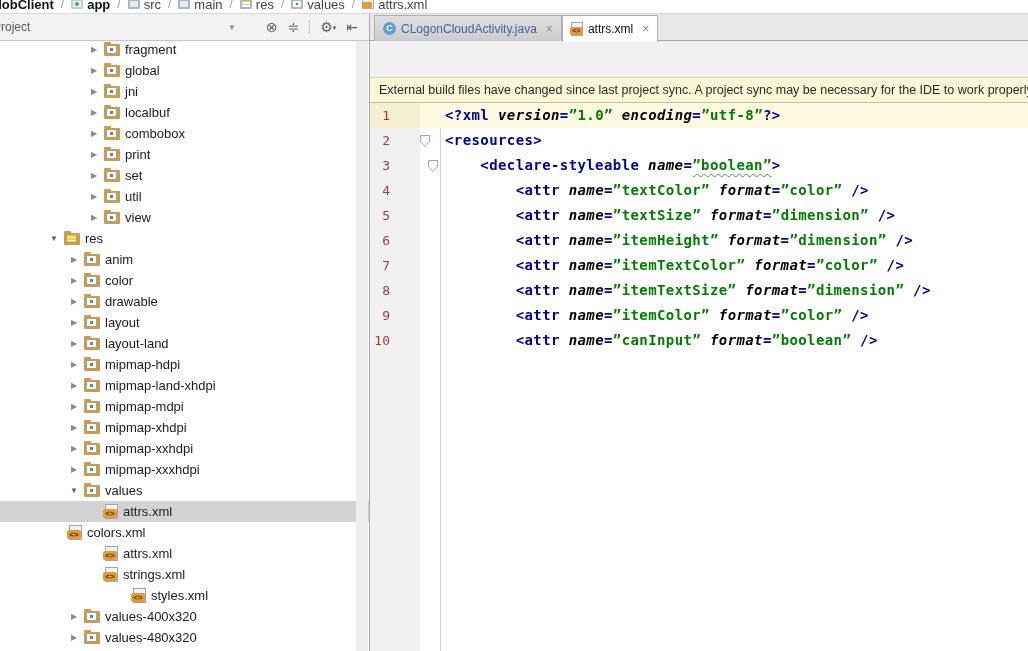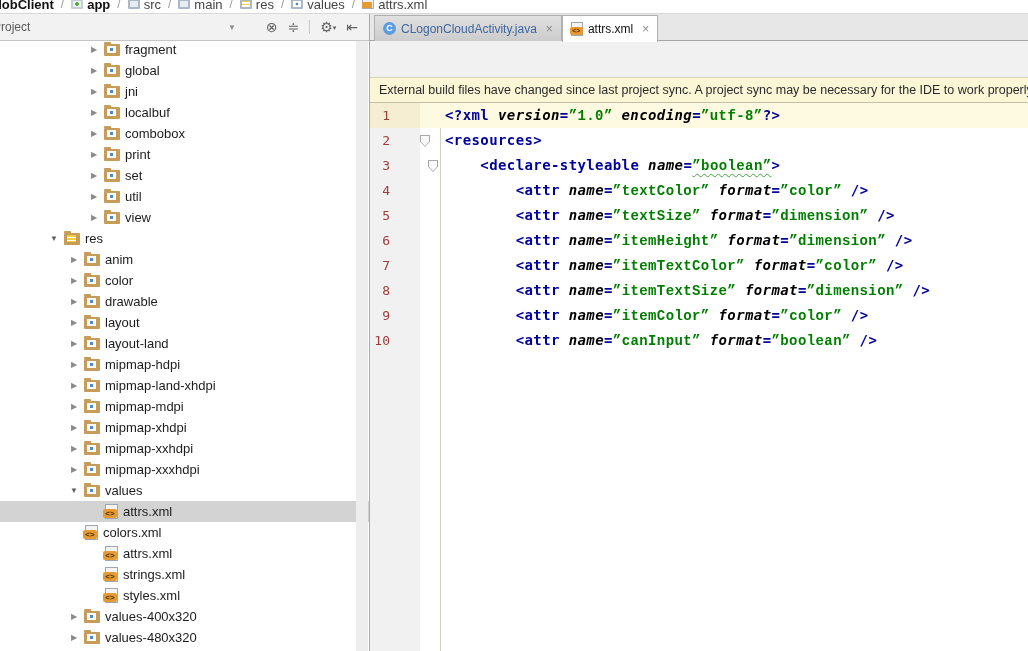--- a/index.html
+++ b/index.html
@@ -97,21 +97,21 @@
   .code-line { position:relative; height:25px; font-family:"DejaVu Sans Mono", monospace; }
   .code-line.caret { background:#fdfae1; }
   .caret-gutter { position:absolute; left:0; top:0; width:50px; height:25px; background:#f5eed3; }
   .ln { position:absolute; left:0; top:0; width:20px; text-align:right; font-size:13px;
         color:#a03c3c; line-height:25px; }
   .code-text { position:absolute; left:75px; top:0; line-height:25px; font-size:14px;
                font-weight:bold; letter-spacing:.4px; white-space:pre; }
   .s-br  { color:#00009b; }
   .s-tag { color:#00009b; }
   .s-attr{ color:#000000;font-style:italic; }
-  .s-val { color:#007e00;font-family:Liberation Mono, monospace; }
+  .s-val { color:#007e00; }
   .s-pl  { color:#222; }
   .s-warn{ text-decoration:underline wavy #44a244 1px; text-underline-offset:3px; }
 
   .fold { position:absolute; top:7px; width:10px; height:12px; background:#a9a9a9; cursor:pointer; }
   .fold::after { content:""; position:absolute; left:1px; top:1px; right:1px; bottom:1px; background:#fafafa; }
   .fold.down, .fold.down::after { clip-path:polygon(0 0,100% 0,100% 55%,50% 100%,0 55%); }
   .fold.up,   .fold.up::after   { clip-path:polygon(50% 0,100% 45%,100% 100%,0 100%,0 45%); }
 </style>
 </head>
 <body>
@@ -291,36 +291,36 @@
       <div class="tree-row" style="padding-left: 68px;">
         <span class="tr-arrow open">▼</span>
         <span class="ic-folder"></span>
         <span class="tr-label">values</span>
       </div>
       <div class="tree-row selected" style="padding-left: 88px;">
         <span class="tr-arrow"></span>
         <span class="ic-treexml"></span>
         <span class="tr-label">attrs.xml</span>
       </div>
-      <div class="tree-row" style="padding-left: 68px;">
+      <div class="tree-row" style="padding-left: 52px;">
         <span class="tr-arrow"></span>
         <span class="ic-treexml"></span>
         <span class="tr-label">colors.xml</span>
       </div>
       <div class="tree-row" style="padding-left: 88px;">
         <span class="tr-arrow"></span>
         <span class="ic-treexml"></span>
         <span class="tr-label">attrs.xml</span>
       </div>
       <div class="tree-row" style="padding-left: 88px;">
         <span class="tr-arrow"></span>
         <span class="ic-treexml"></span>
         <span class="tr-label">strings.xml</span>
       </div>
-      <div class="tree-row" style="padding-left: 88px; align-items: center;">
+      <div class="tree-row" style="padding-left: 116px; align-items: center;">
         <span class="tr-arrow"></span>
         <span class="ic-treexml"></span>
         <span class="tr-label">styles.xml</span>
       </div>
       <div class="tree-row" style="padding-left: 68px;">
         <span class="tr-arrow">▶</span>
         <span class="ic-folder"></span>
         <span class="tr-label">values-400x320</span>
       </div>
       <div class="tree-row" style="padding-left: 68px;">

